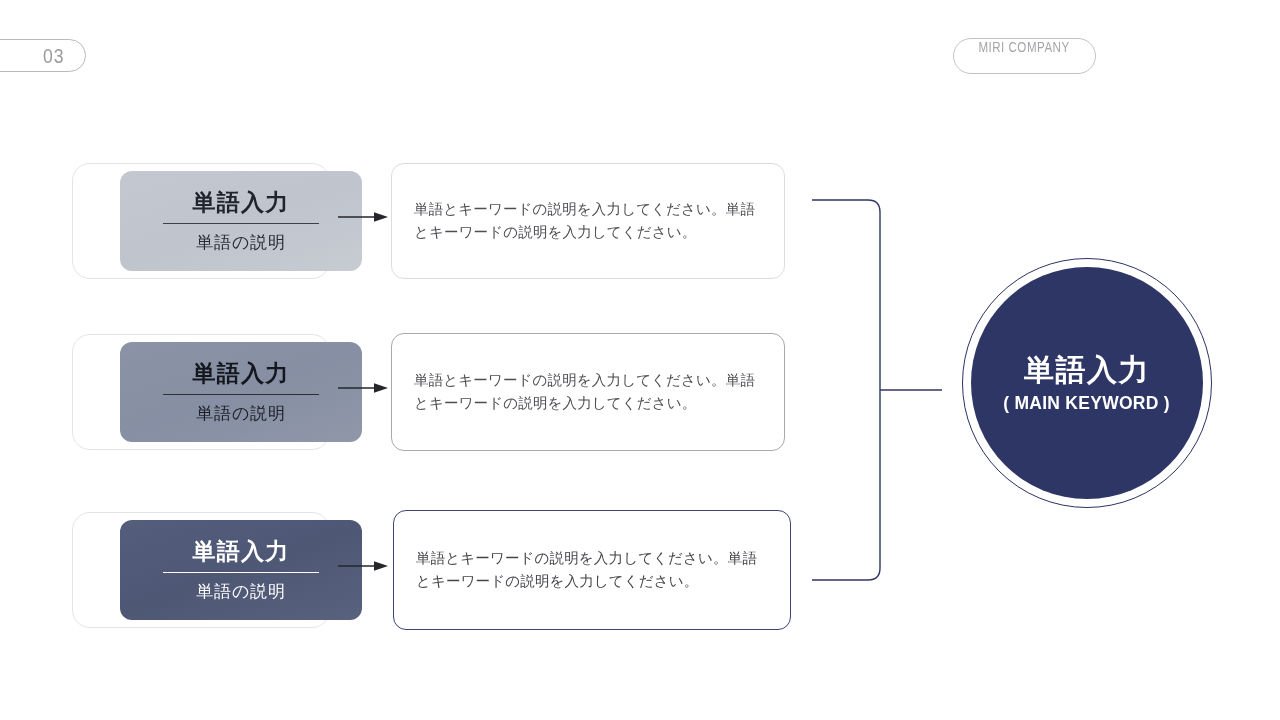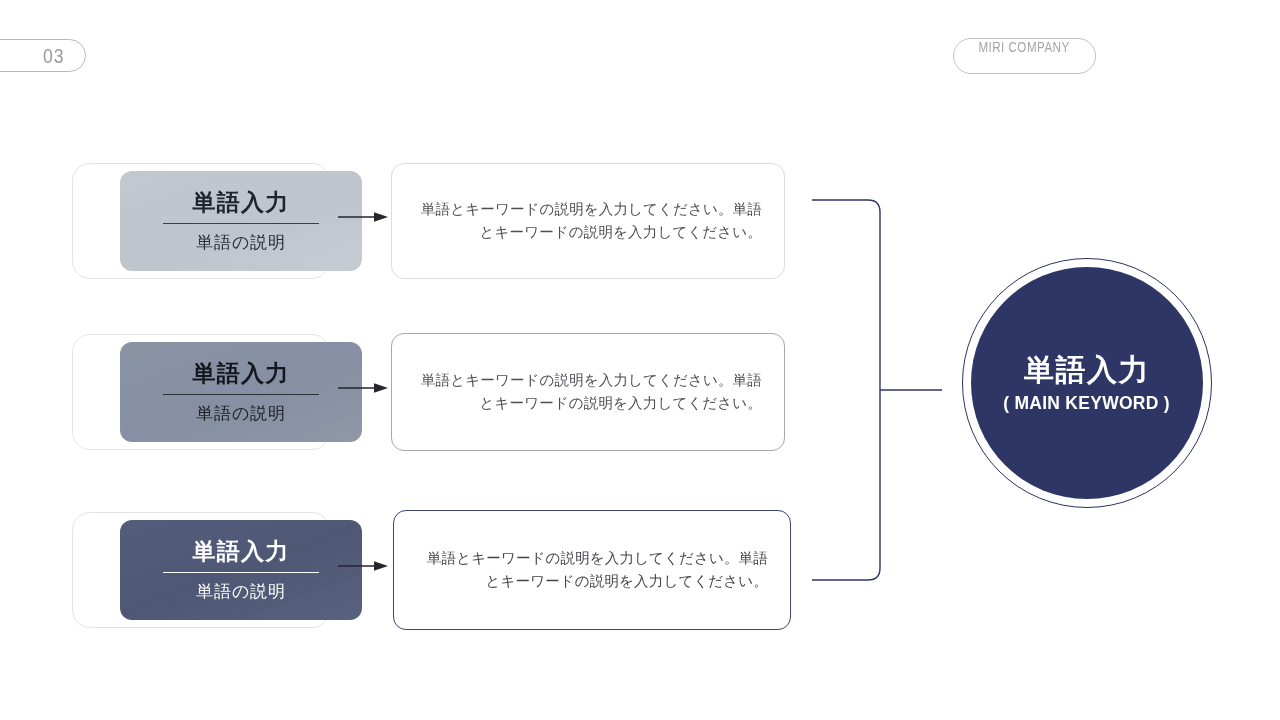--- a/index.html
+++ b/index.html
@@ -160,21 +160,21 @@
     background: #ffffff;
     box-sizing: border-box;
     display: flex;
     align-items: center;
     justify-content: center;
     padding: 10px 22px;
   }
   .desc-text {
     font-size: 14.5px;
     line-height: 1.62;
-    text-align: right;
+    text-align: left;
     color: #4d4d52;
     letter-spacing: 0.15px;
   }
   #desc-0 {
     left: 391px; top: 8px; width: 394px; height: 116px;
     border: 1px solid #dcdcdf;
   }
   #desc-1 {
     left: 391px; top: 7px; width: 394px; height: 118px;
     border: 1px solid #a8a8ad;

